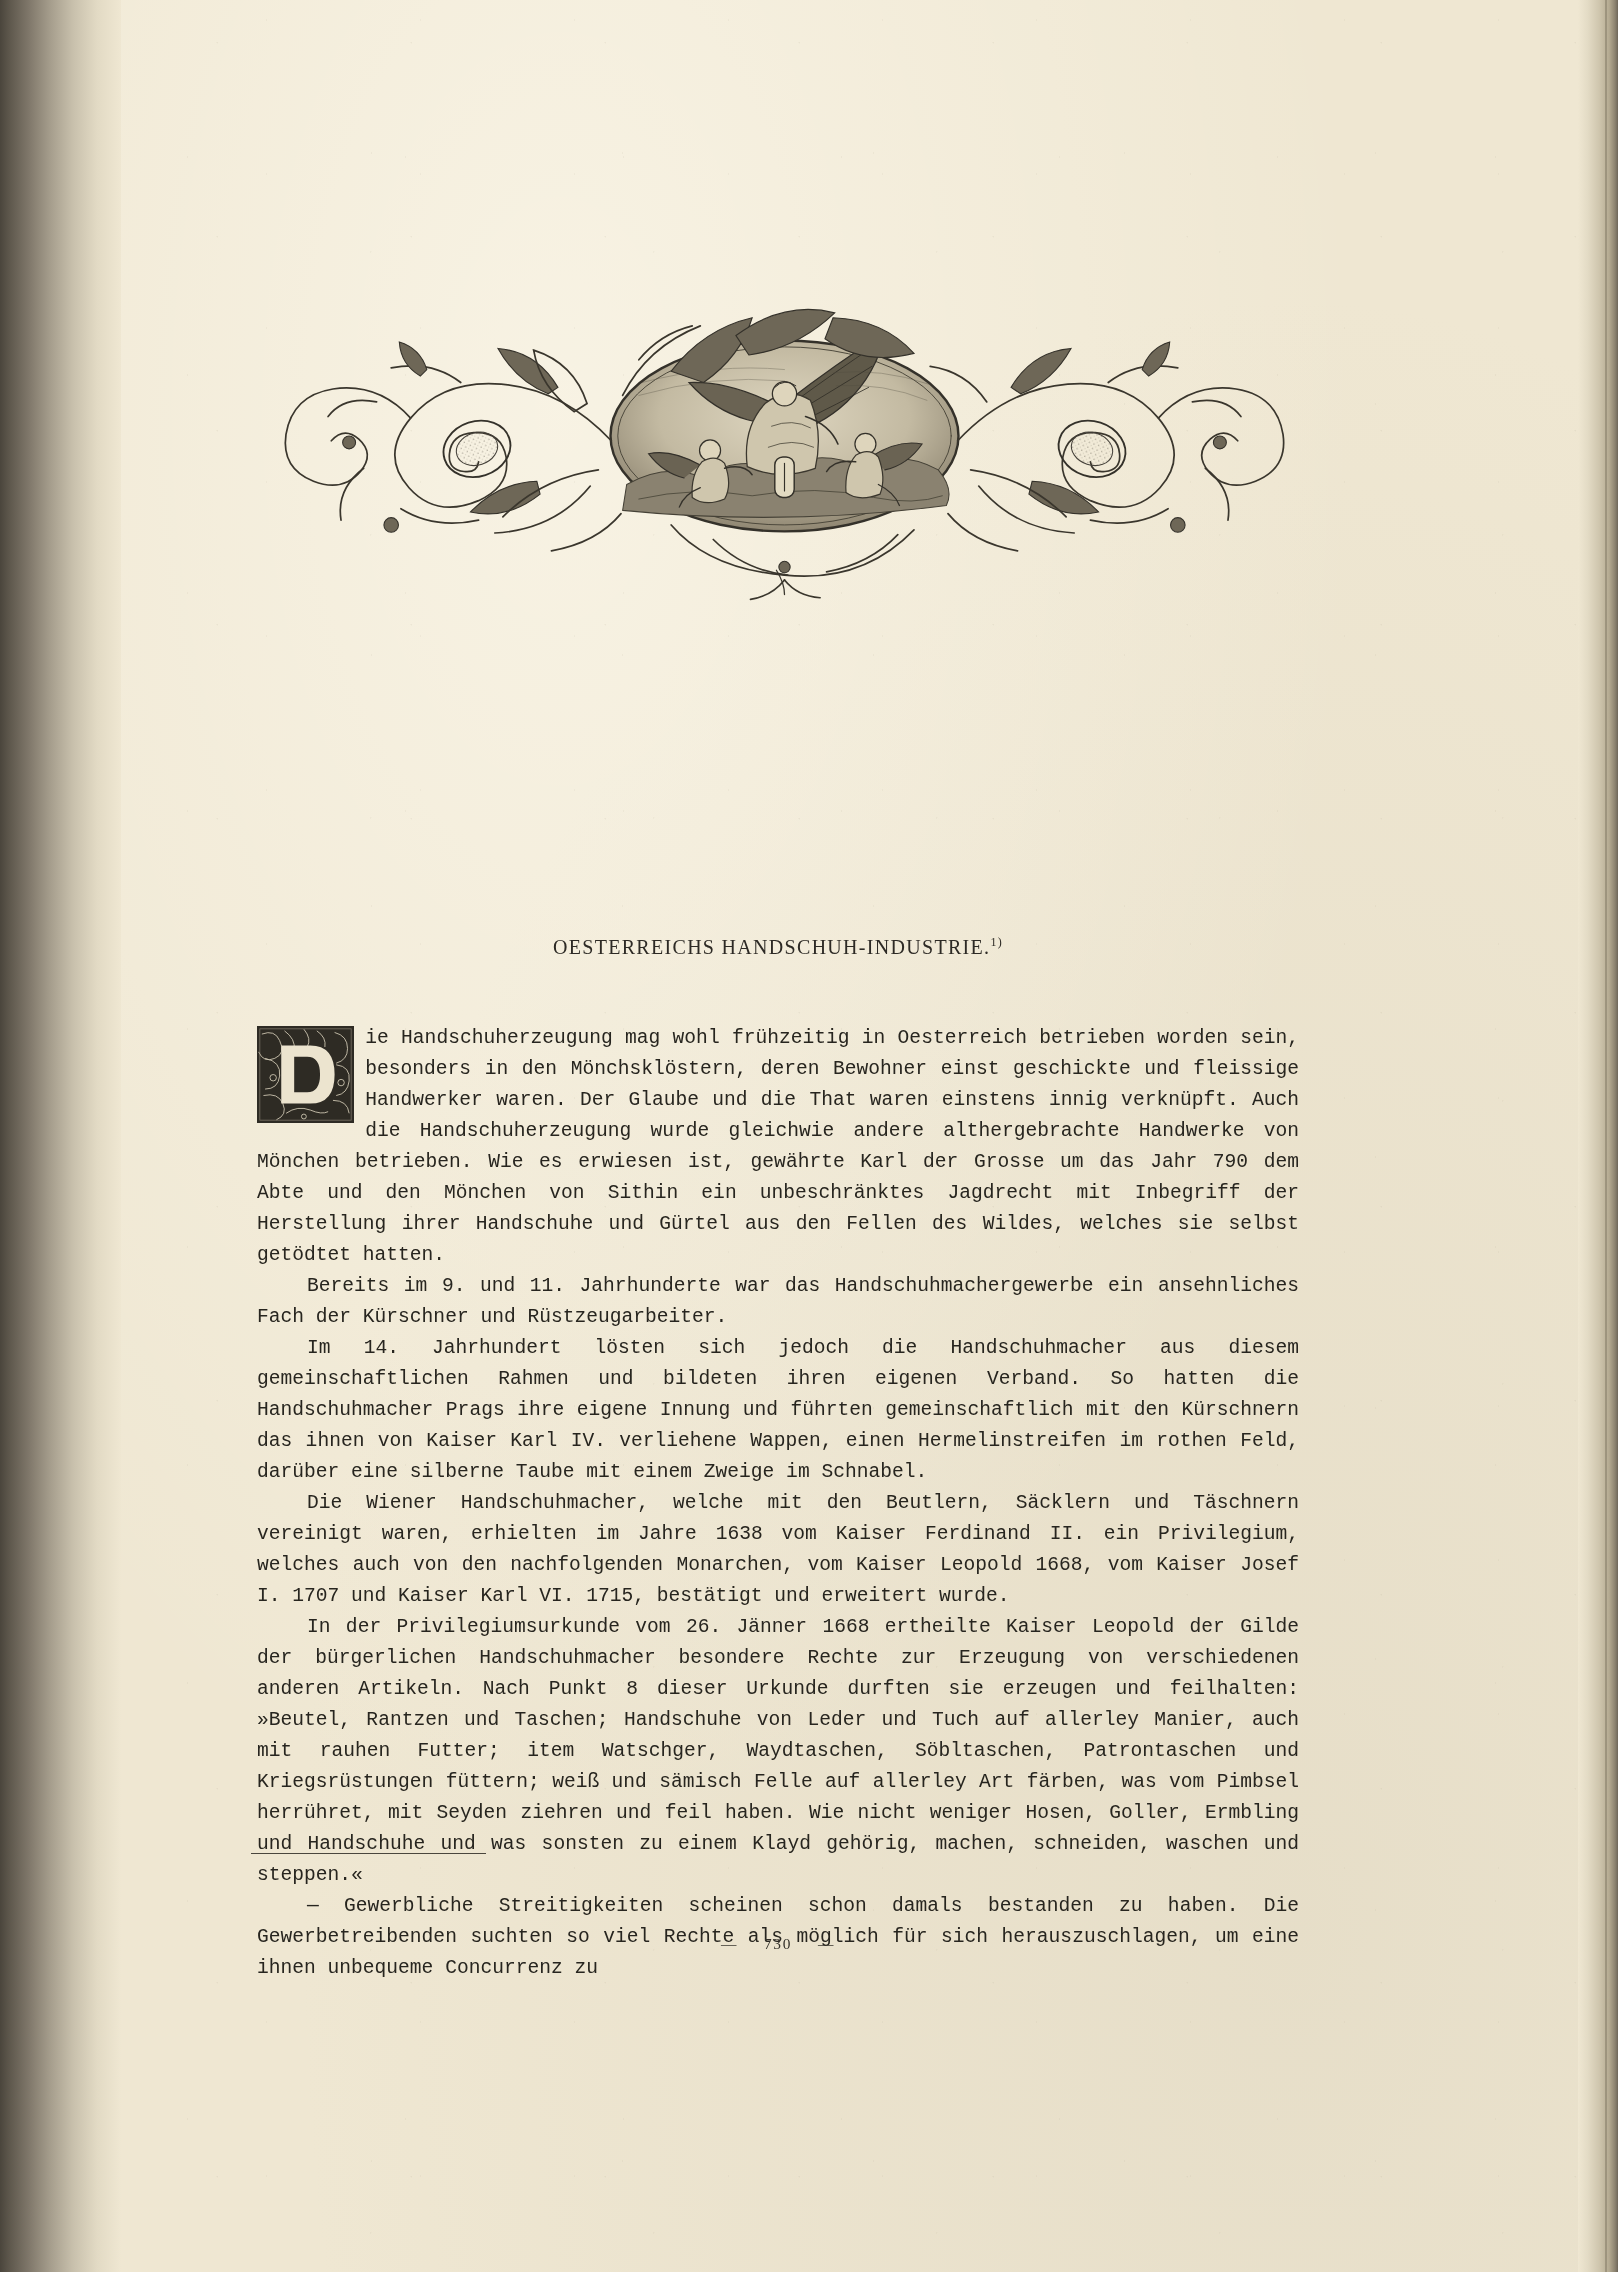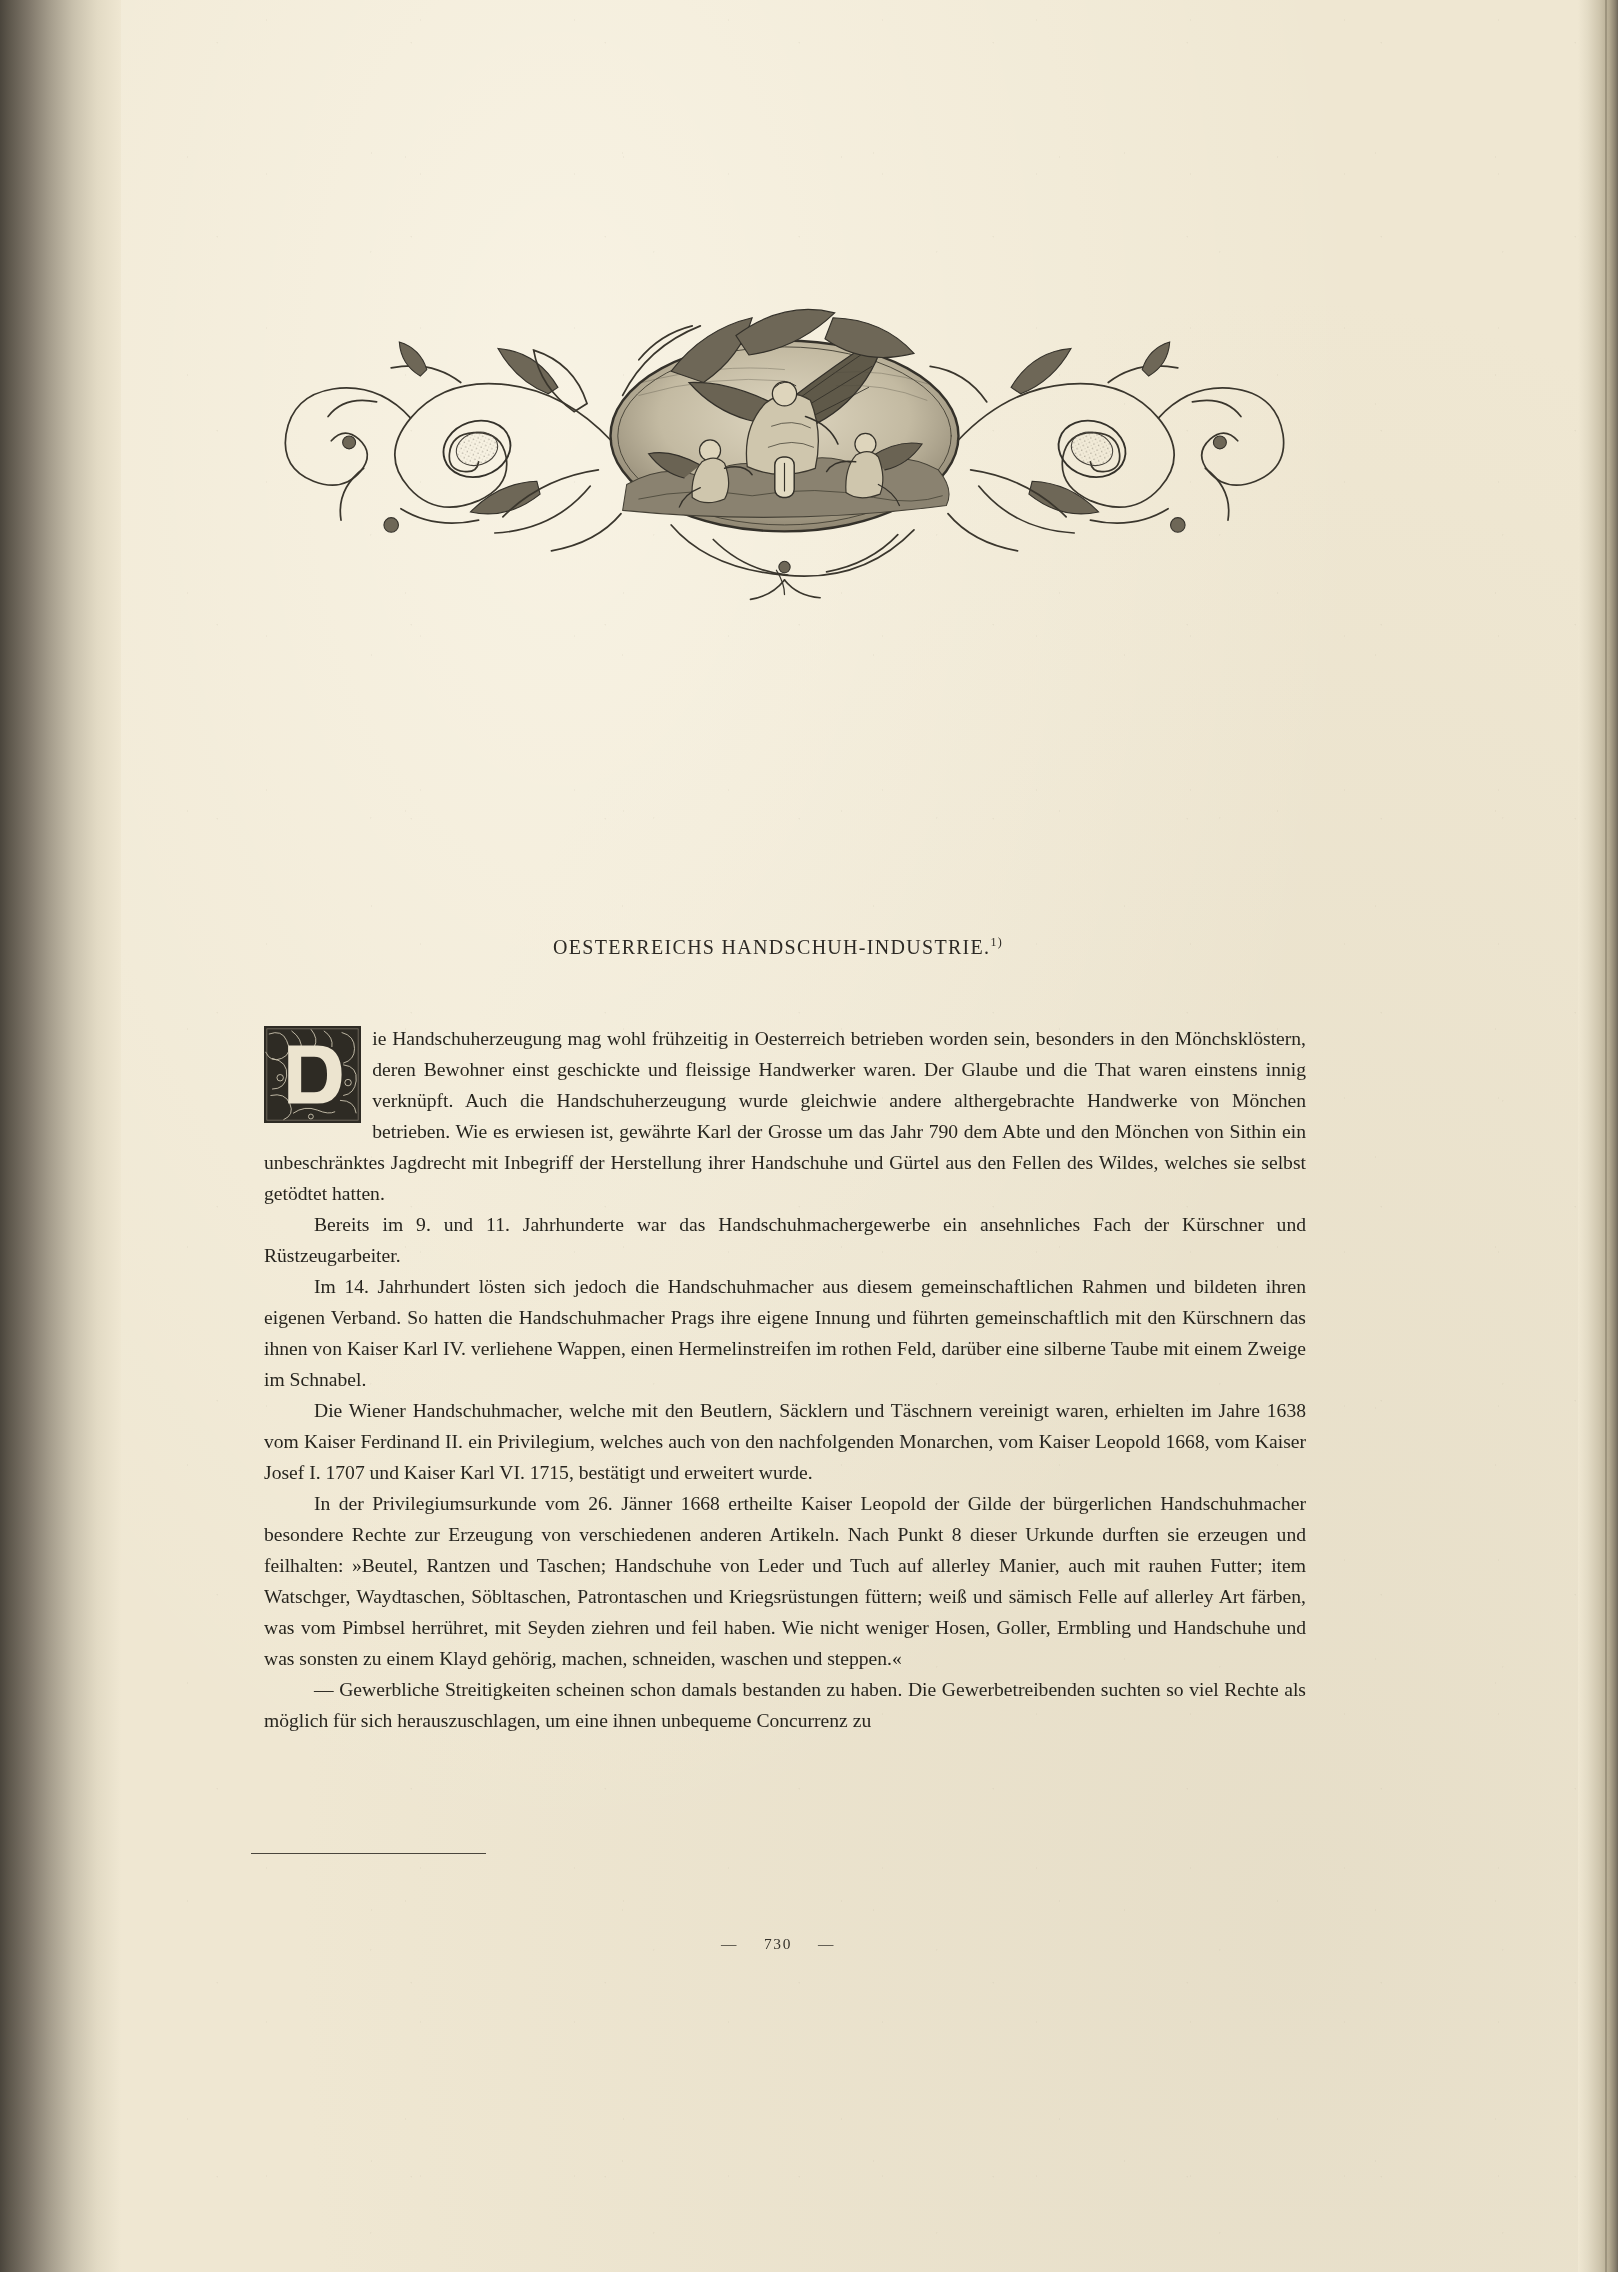--- a/index.html
+++ b/index.html
@@ -117,28 +117,28 @@
     margin-top: 22px;
   }
   .title .fn {
     font-size: 12px;
     vertical-align: super;
   }
 
   
   .body {
     position: absolute;
-    left: 7px;
+    left: 0;
     top: 1023px;
     width: 1042px;
     color: #27251f;
     font-size: 19.6px;
     line-height: 31px;
     text-align: justify;
-    font-family: Liberation Serif, serif;
+    font-family: Liberation Mono, monospace;
   }
   .body p {
     margin: 0;
     text-indent: 50px;
   }
   .body p.first { text-indent: 0; }
 
   
   .dropcap {
     float: left;

